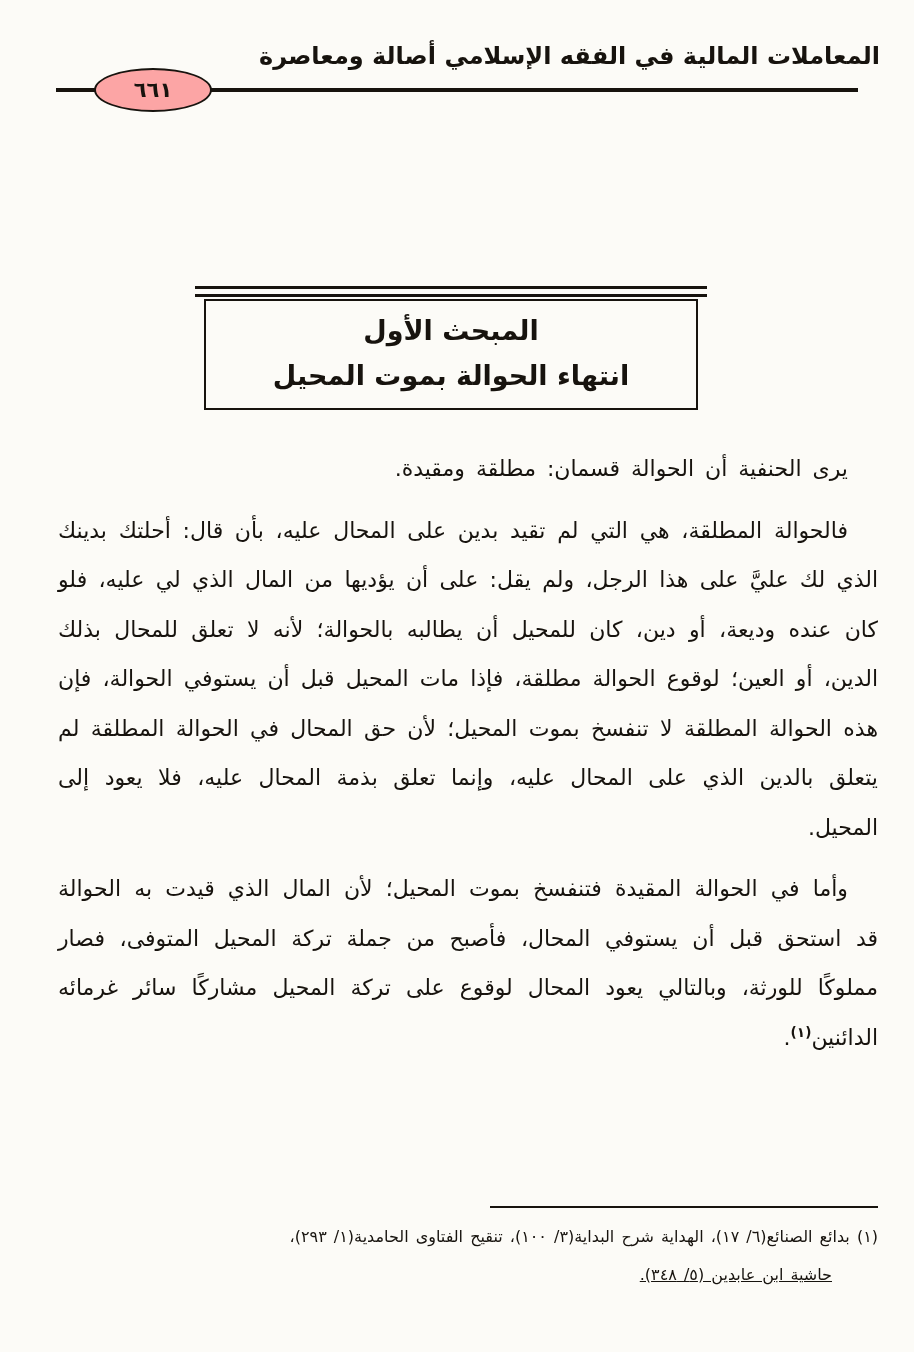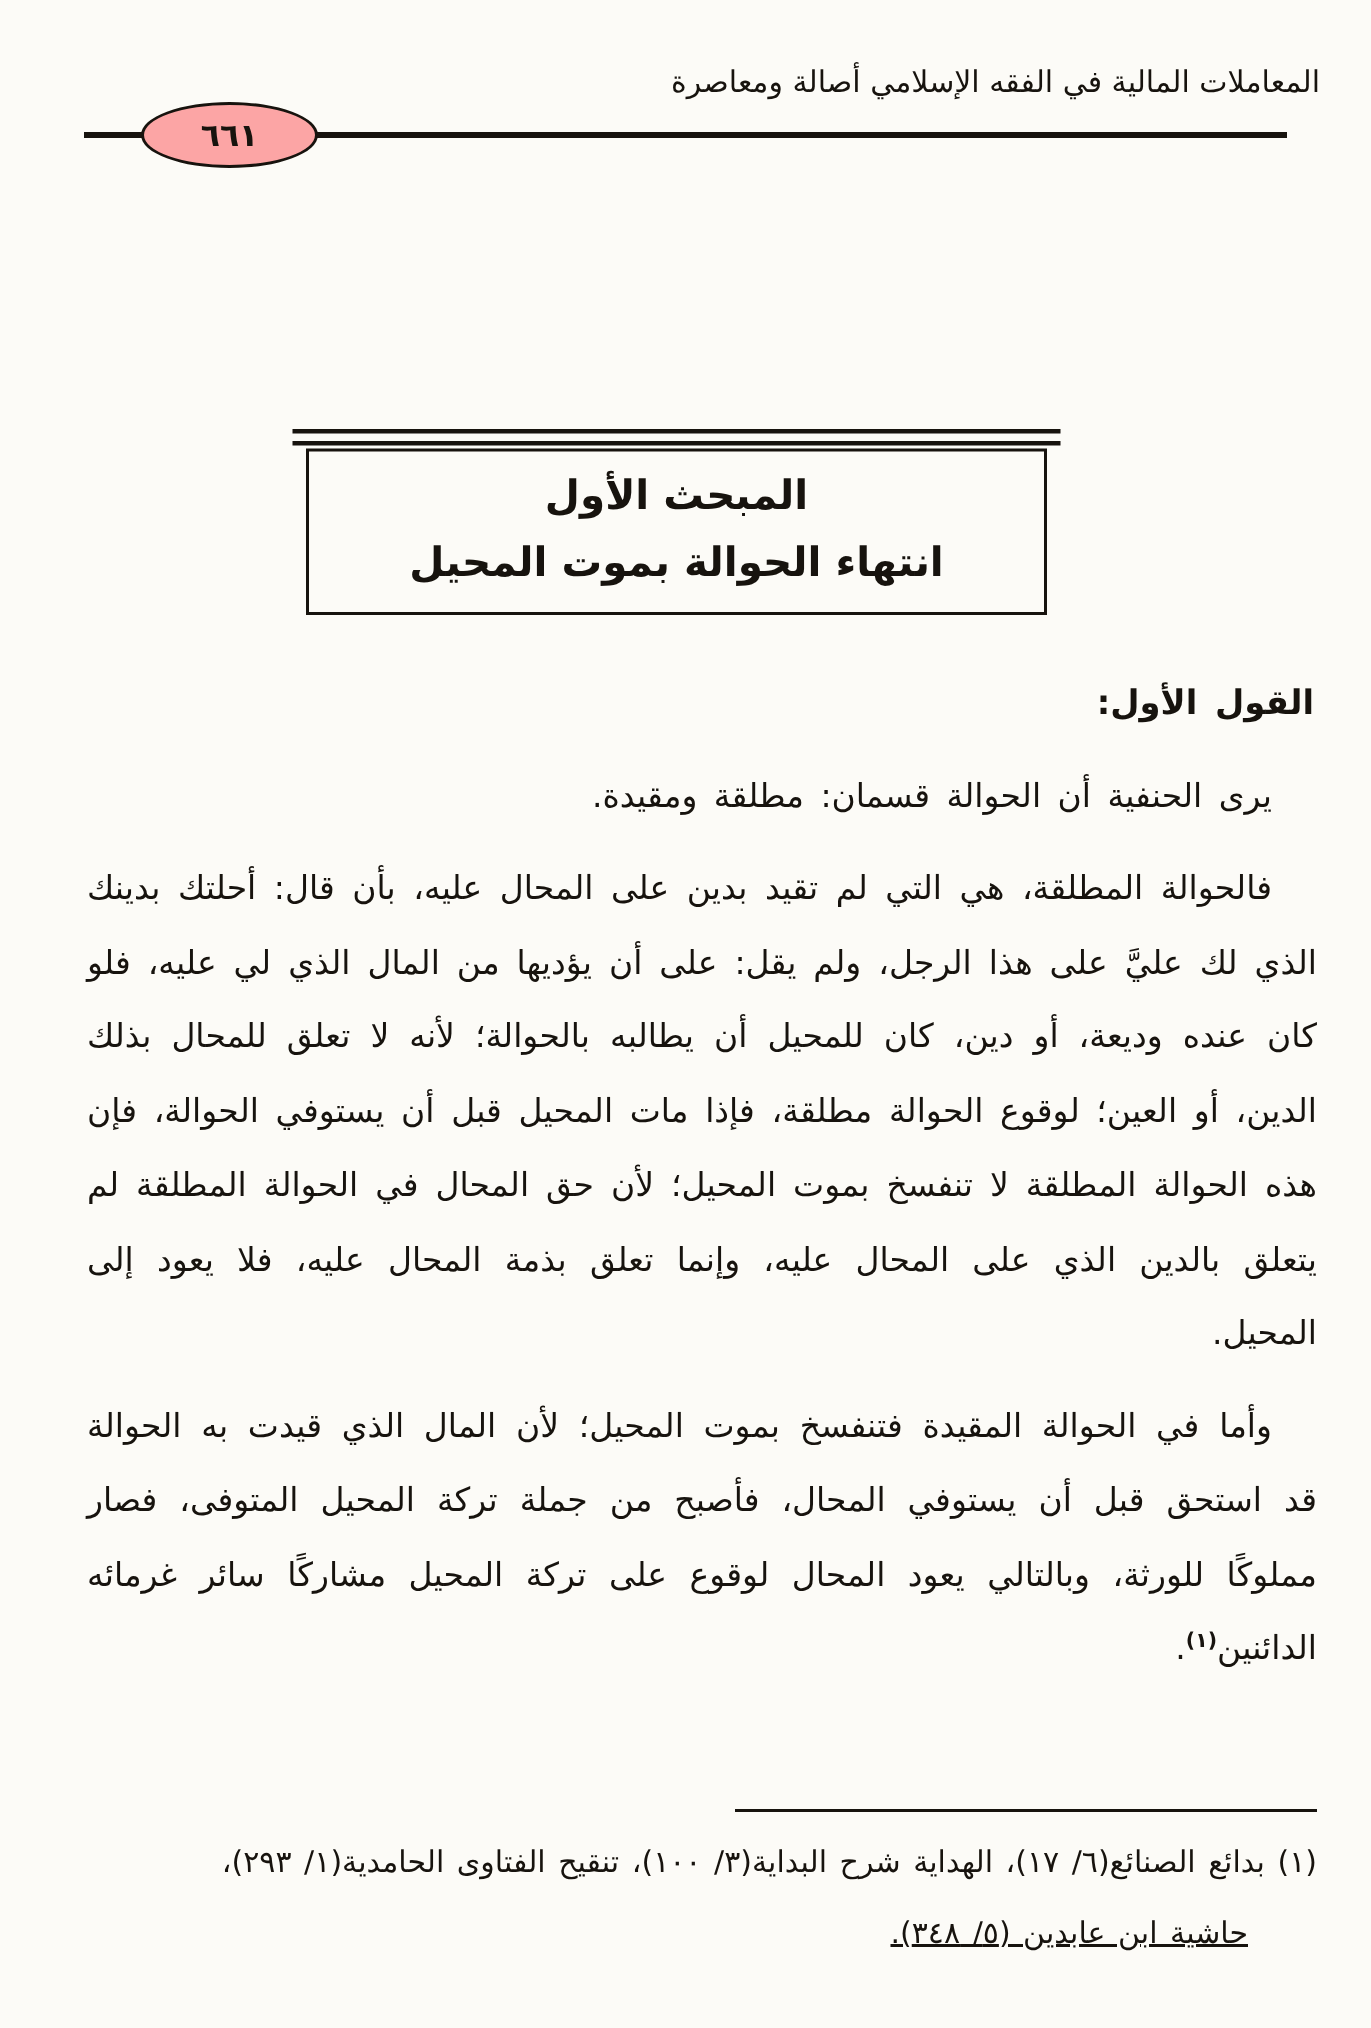--- a/index.html
+++ b/index.html
@@ -13,21 +13,21 @@
     width: 914px; height: 1352px;
     background: #fcfbf7;
     color: #17130e;
     direction: rtl;
     overflow: hidden;
   }
 
   
   .running-title {
     position: absolute; top: 42px; right: 34px;
-    font-size: 20px; font-weight: normal; text-align: center;
+    font-size: 24px; font-weight: bold; text-align: center;
   }
   .header-rule {
     position: absolute; top: 88px; left: 56px; right: 56px;
     border-top: 4px solid #17130e;
   }
   .page-badge {
     position: absolute; top: 68px; left: 94px;
     width: 114px; height: 40px;
     border: 2px solid #17130e; border-radius: 50%;
     background: #fca5a5;
@@ -61,21 +61,21 @@
     word-spacing: 4px;
   }
   .body-block p { margin: 0 0 12px; text-indent: 30px; }
   p.opinion-heading { font-weight: bold; text-indent: 2px; font-size: 22.5px; }
   .issue-marker { font-weight: bold; }
   sup.fn-ref { font-size: 0.62em; font-weight: bold; line-height: 0; }
 
   
   .footnote {
     position: absolute; top: 1206px; right: 36px; left: 58px;
-    font-size: 20px; line-height: 2.35;
+    font-size: 16px; line-height: 2.35;
     text-align: justify;
     word-spacing: 2px;
   }
   .fn-rule {
     width: 388px; height: 0;
     border-top: 2px solid #17130e;
     margin: 0 0 10px auto; 
   }
   .fn-line { margin: 0; }
   .fn-line.indent { padding-right: 46px; text-decoration: underline; }
@@ -96,21 +96,20 @@
     <div class="hrule"></div>
     <div class="hrule"></div>
     <div class="tbox">
       <div class="tbox-line">المبحث الأول</div>
       <div class="tbox-line">انتهاء الحوالة بموت المحيل</div>
     </div>
   </div>
 
   <div class="body-block">
 
-    <p class="opinion-heading">القول الأول:</p>
 
     <p>يرى الحنفية أن الحوالة قسمان: مطلقة ومقيدة.</p>
 
     <p>فالحوالة المطلقة، هي التي لم تقيد بدين على المحال عليه، بأن قال: أحلتك بدينك الذي لك عليَّ على هذا الرجل، ولم يقل: على أن يؤديها من المال الذي لي عليه، فلو كان عنده وديعة، أو دين، كان للمحيل أن يطالبه بالحوالة؛ لأنه لا تعلق للمحال بذلك الدين، أو العين؛ لوقوع الحوالة مطلقة، فإذا مات المحيل قبل أن يستوفي الحوالة، فإن هذه الحوالة المطلقة لا تنفسخ بموت المحيل؛ لأن حق المحال في الحوالة المطلقة لم يتعلق بالدين الذي على المحال عليه، وإنما تعلق بذمة المحال عليه، فلا يعود إلى المحيل.</p>
 
     <p><span>وأما في الحوالة المقيدة فتنفسخ بموت المحيل؛ لأن المال الذي قيدت به الحوالة قد استحق قبل أن يستوفي المحال، فأصبح من جملة تركة المحيل المتوفى، فصار مملوكًا للورثة، وبالتالي يعود المحال لوقوع على تركة المحيل مشاركًا سائر غرمائه الدائنين</span><sup class="fn-ref">(١)</sup><span>.</span></p>
   </div>
 
   <div class="footnote">
     <div class="fn-rule"></div>

